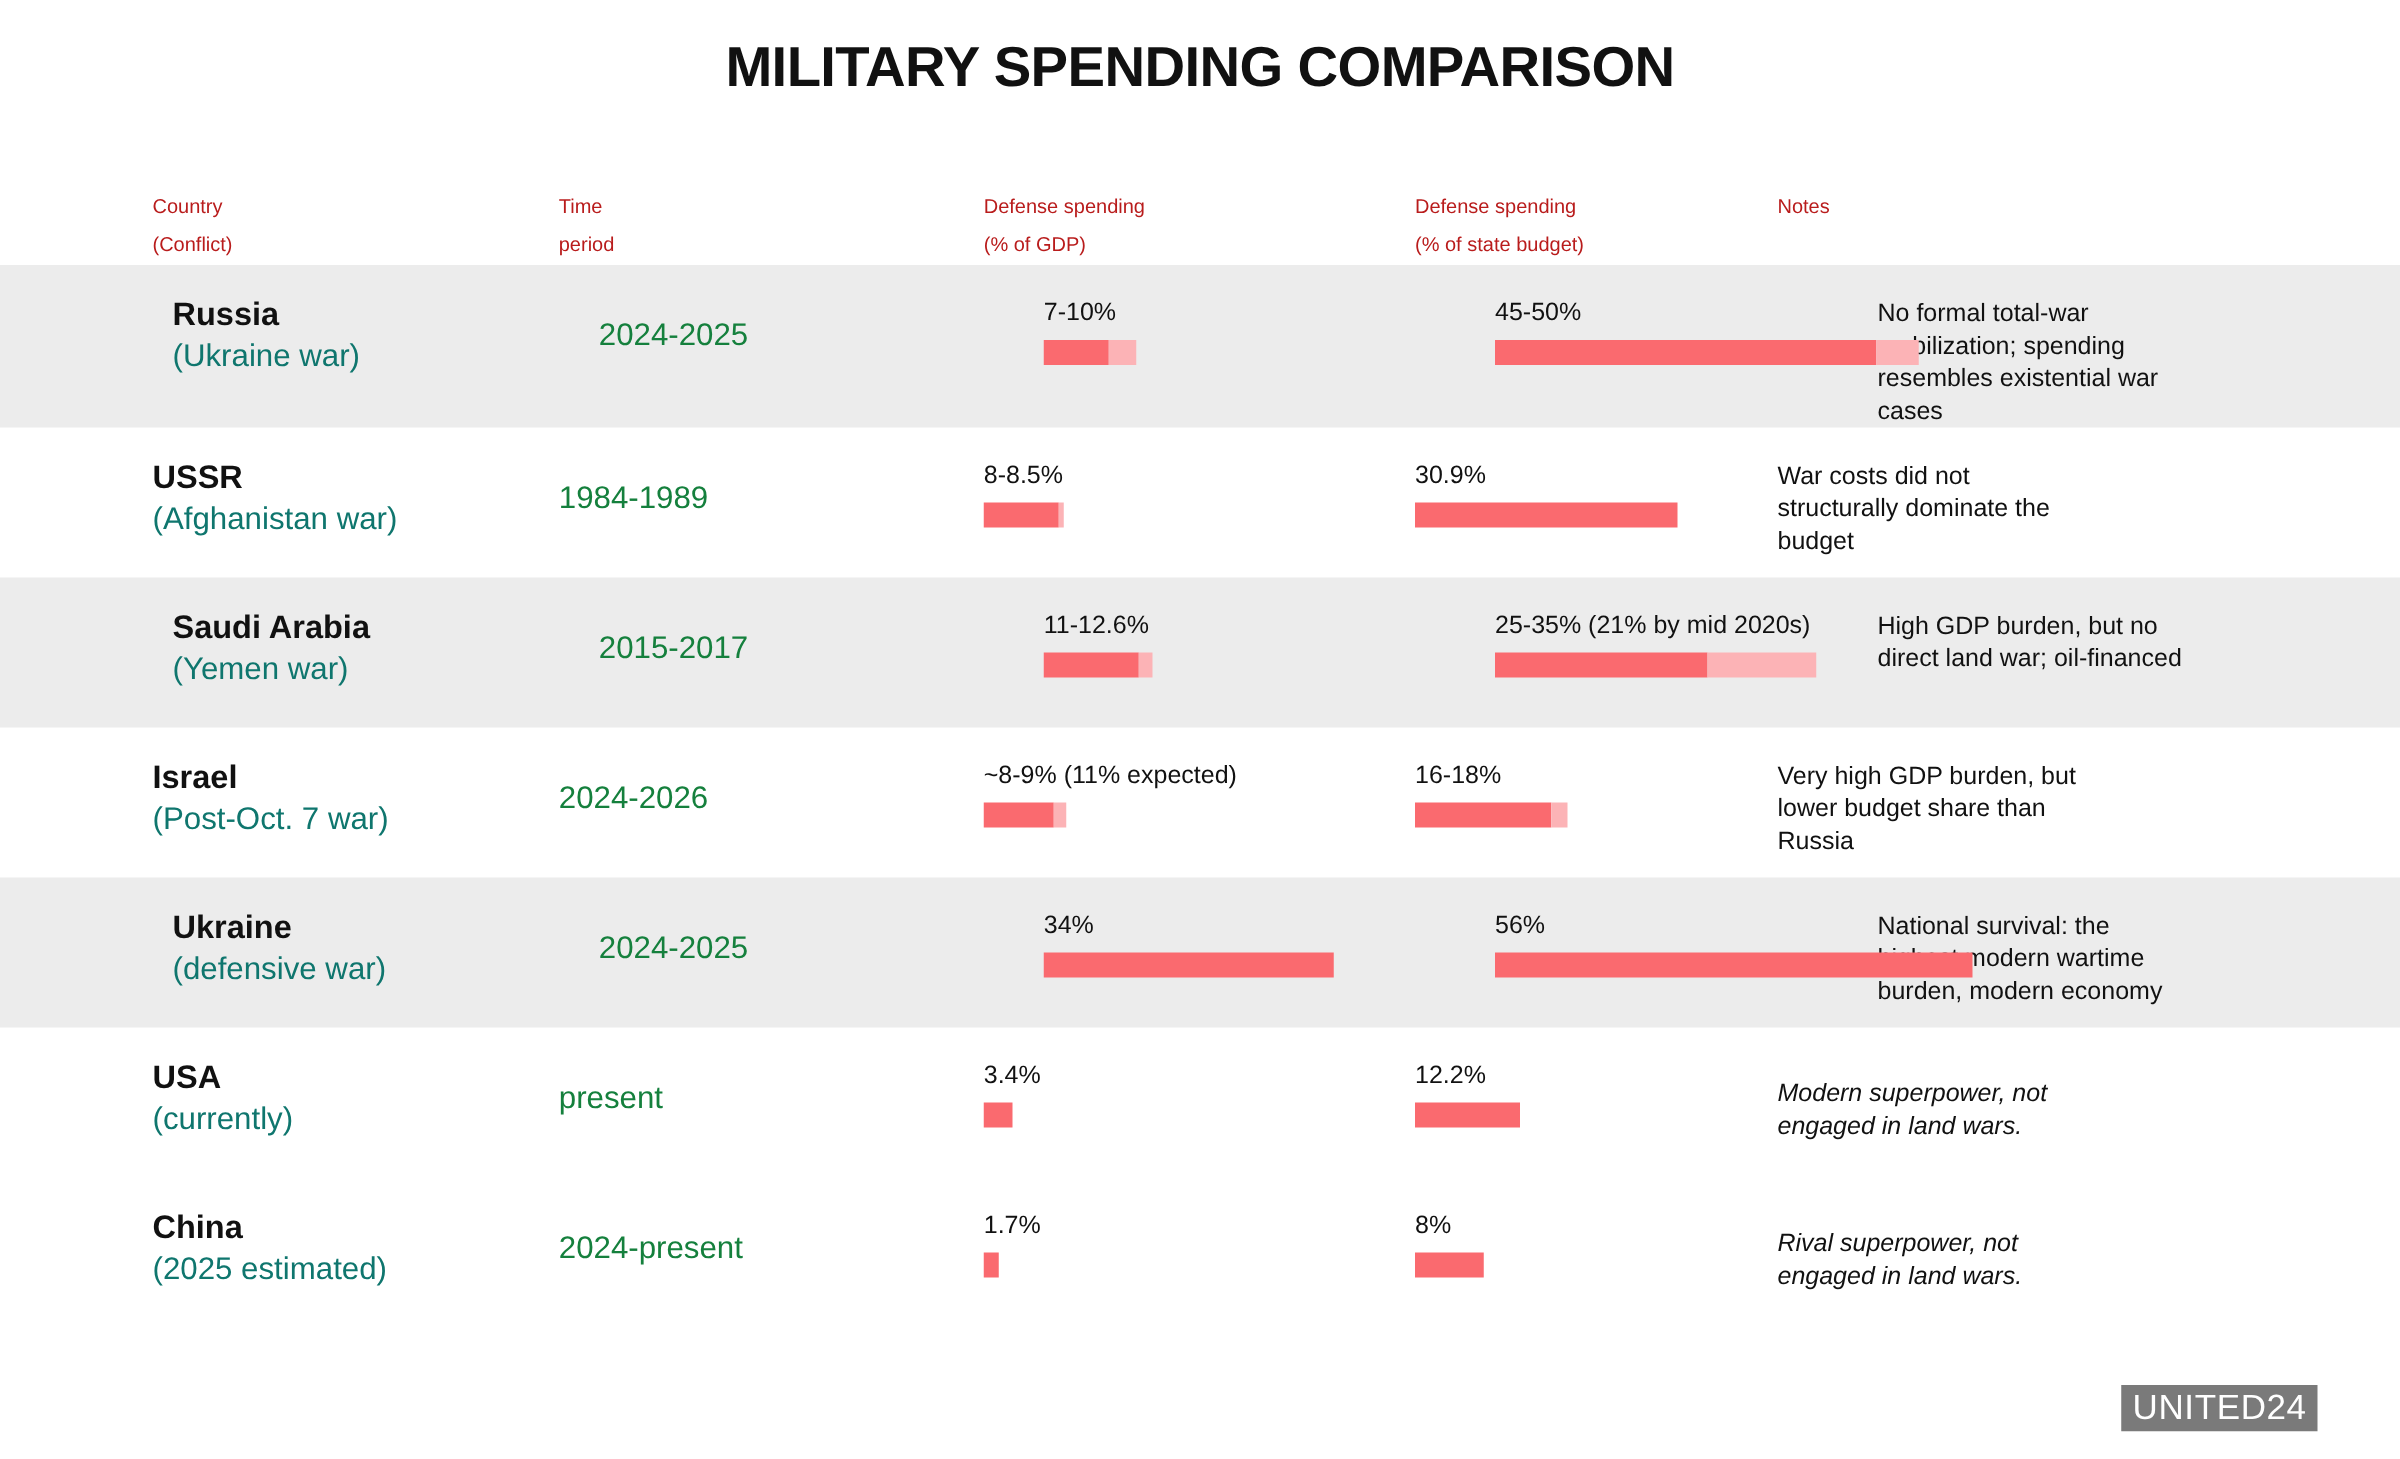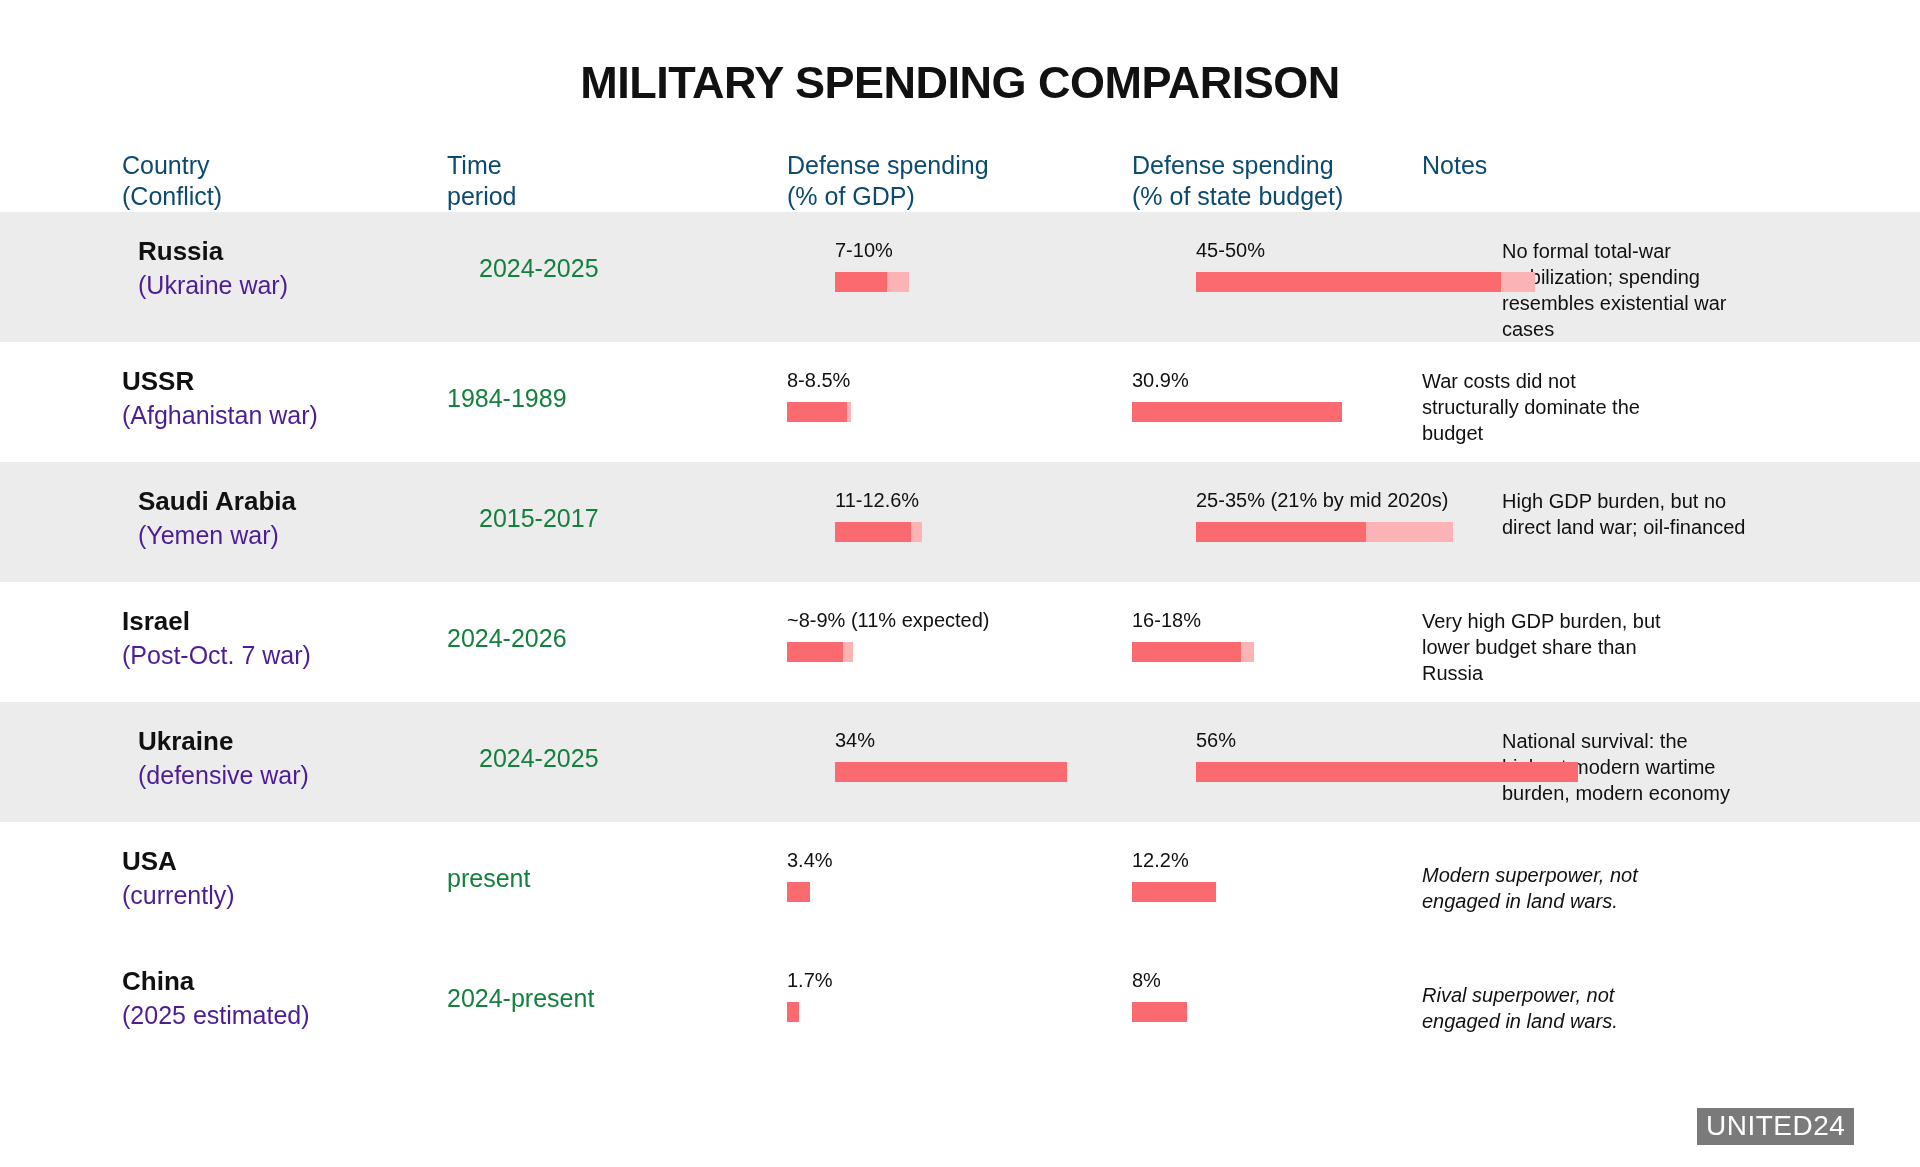--- a/index.html
+++ b/index.html
@@ -25,21 +25,20 @@
     position: absolute;
     top: 28px;
     left: 0;
     width: 1920px;
     text-align: center;
     font-size: 45px;
     font-weight: bold;
     letter-spacing: -0.5px;
     color: #111111;
     font-family: "Liberation Sans", sans-serif;
-    margin-top: 29px;
   }
 
   
   .table {
     position: absolute;
     top: 140px;
     left: 0;
     width: 1920px;
   }
 
@@ -51,22 +50,22 @@
   }
 
   .row .c-spacer { }
 
   .header-row {
     height: 72px;
     padding-top: 10px;
   }
 
   .header-cell {
-    color: #0c4a6e;
-    font-size: 25px;
+    color: #b91c1c;
+    font-size: 16px;
     line-height: 31px;
     font-weight: normal;
     white-space: pre-line;
   }
 
   .data-row {
     min-height: 120px;
     position: relative;
   }
   .data-row.shaded { background: #ececec; gap: 16px; }
@@ -79,21 +78,21 @@
   
   .country-name {
     font-size: 26px;
     font-weight: bold;
     color: #111111;
     line-height: 34px;
   }
   .country-conflict {
     font-size: 25px;
     font-weight: normal;
-    color: #4c1d95;
+    color: #0f766e;
     line-height: 34px;
     white-space: nowrap;
   }
 
   
   .period {
     font-size: 25px;
     color: #15803d;
     line-height: 34px;
     padding-top: 39px;

